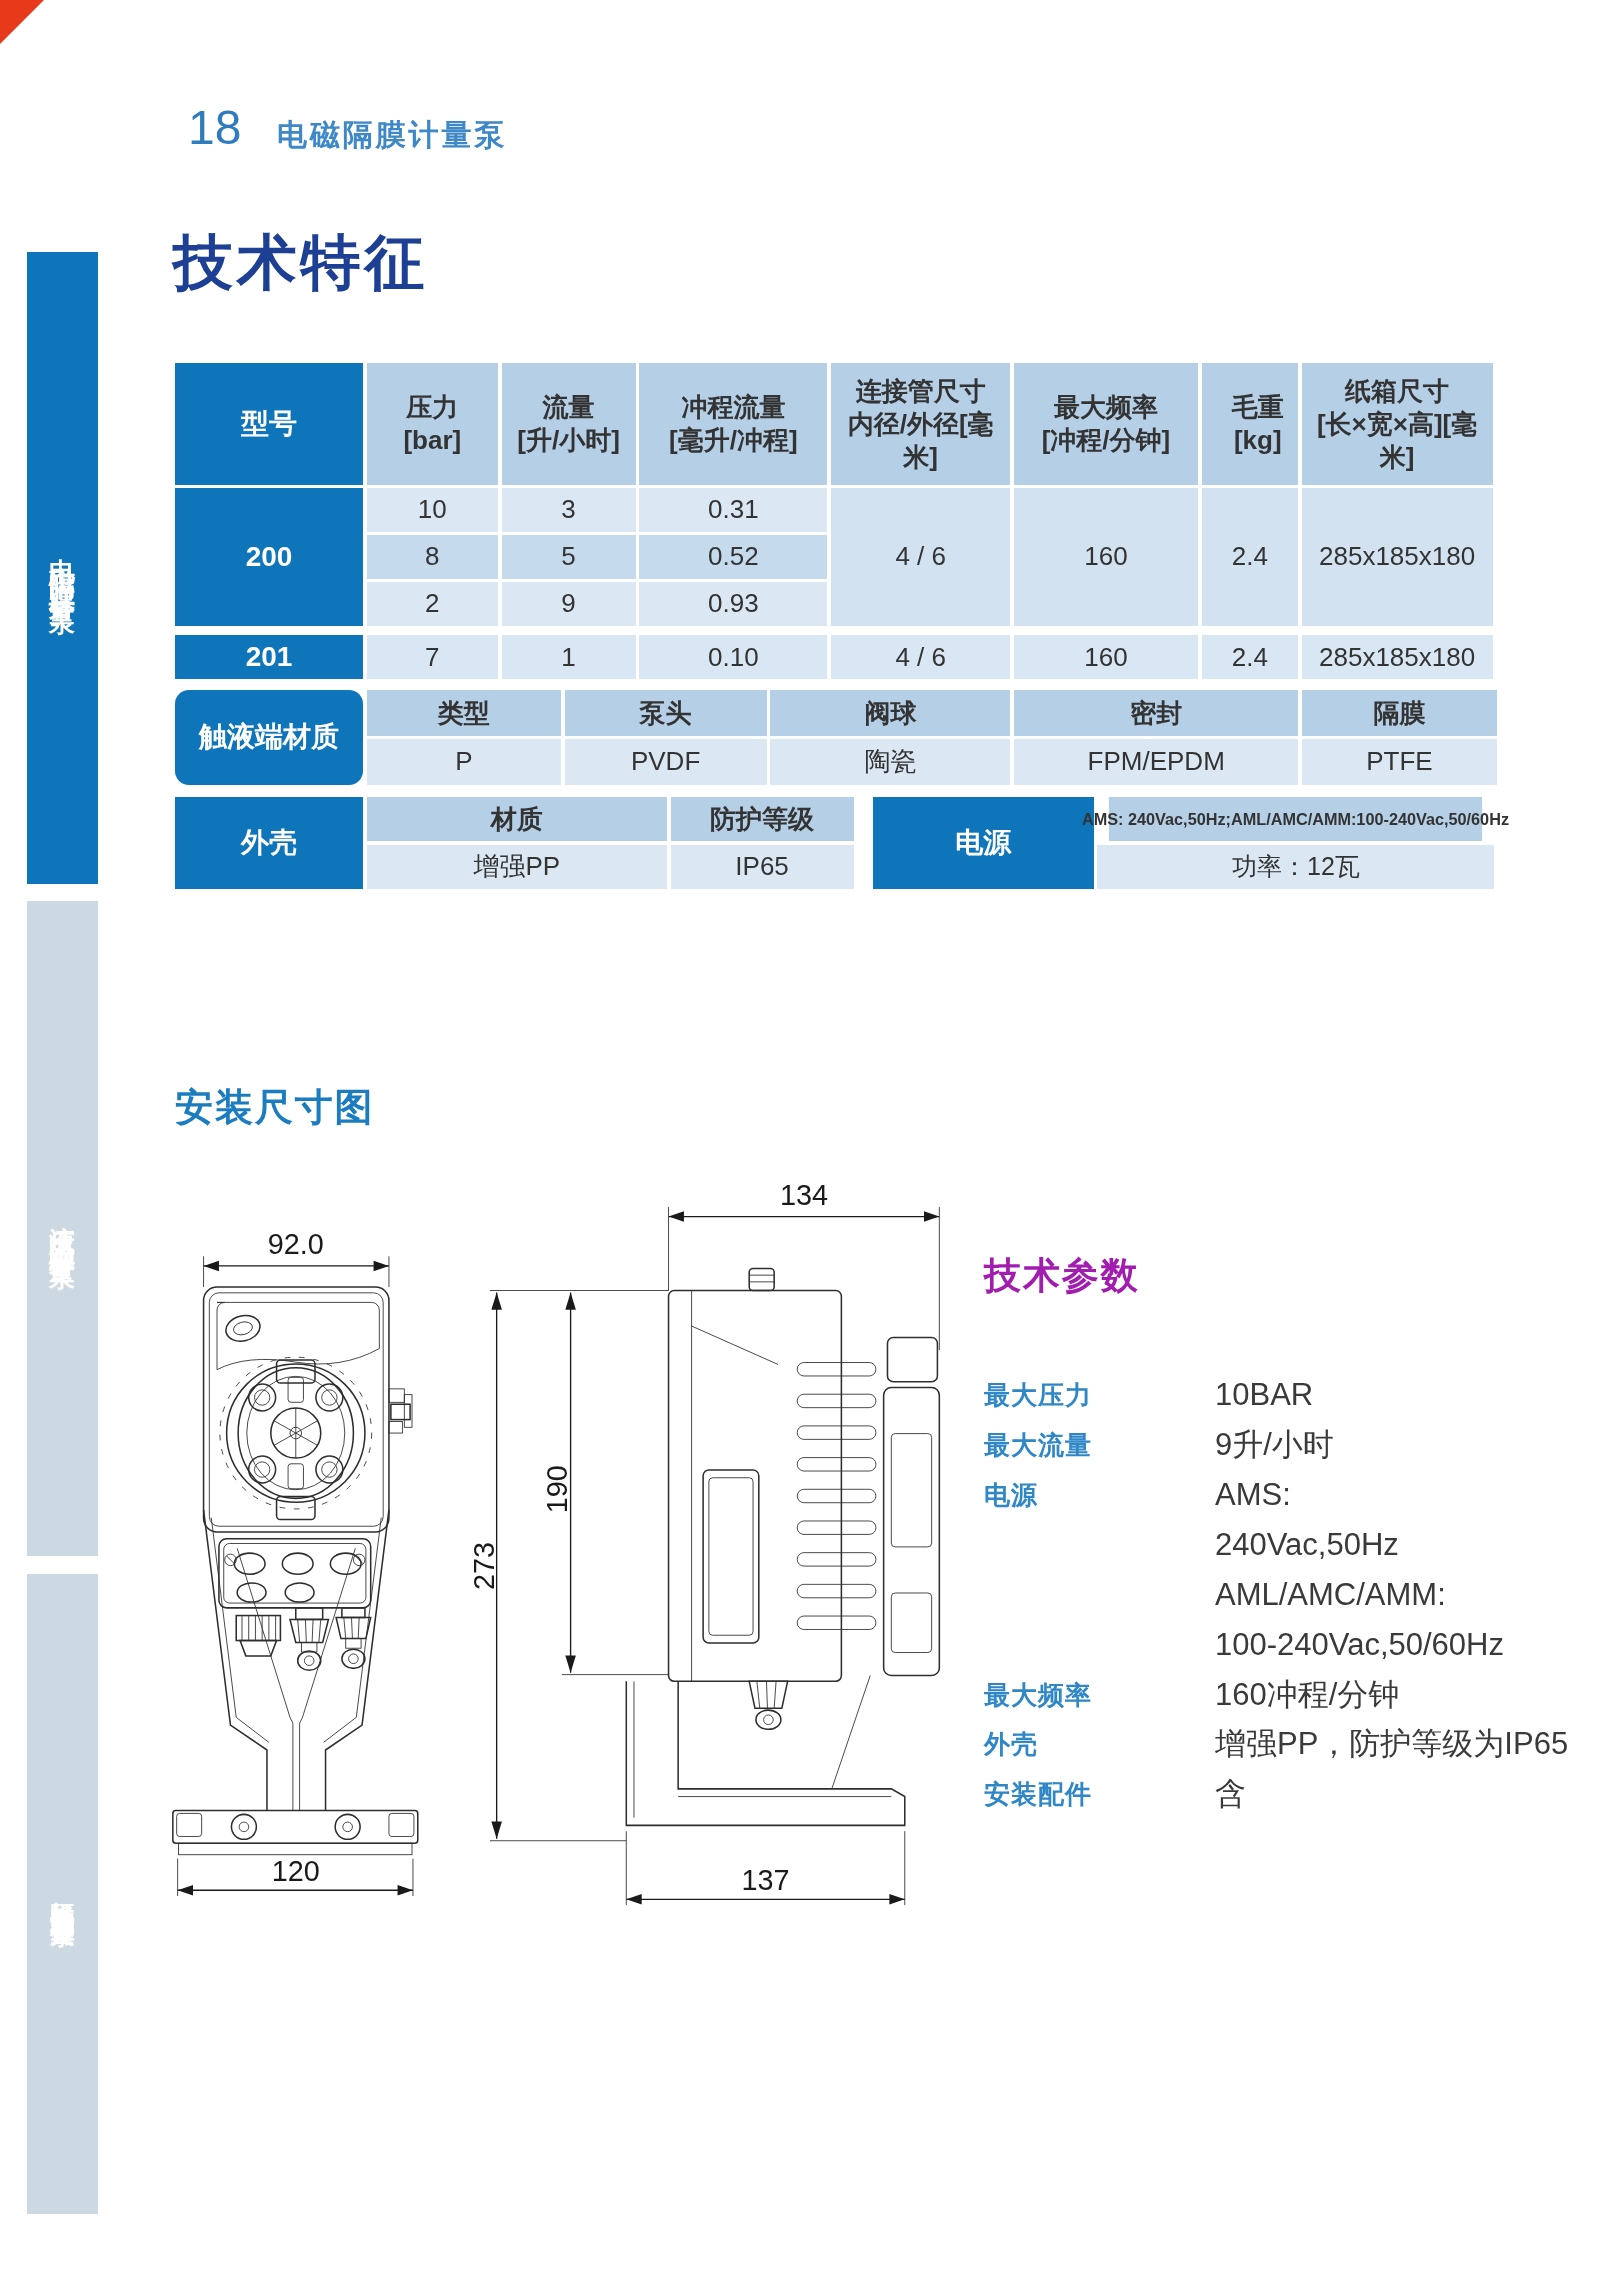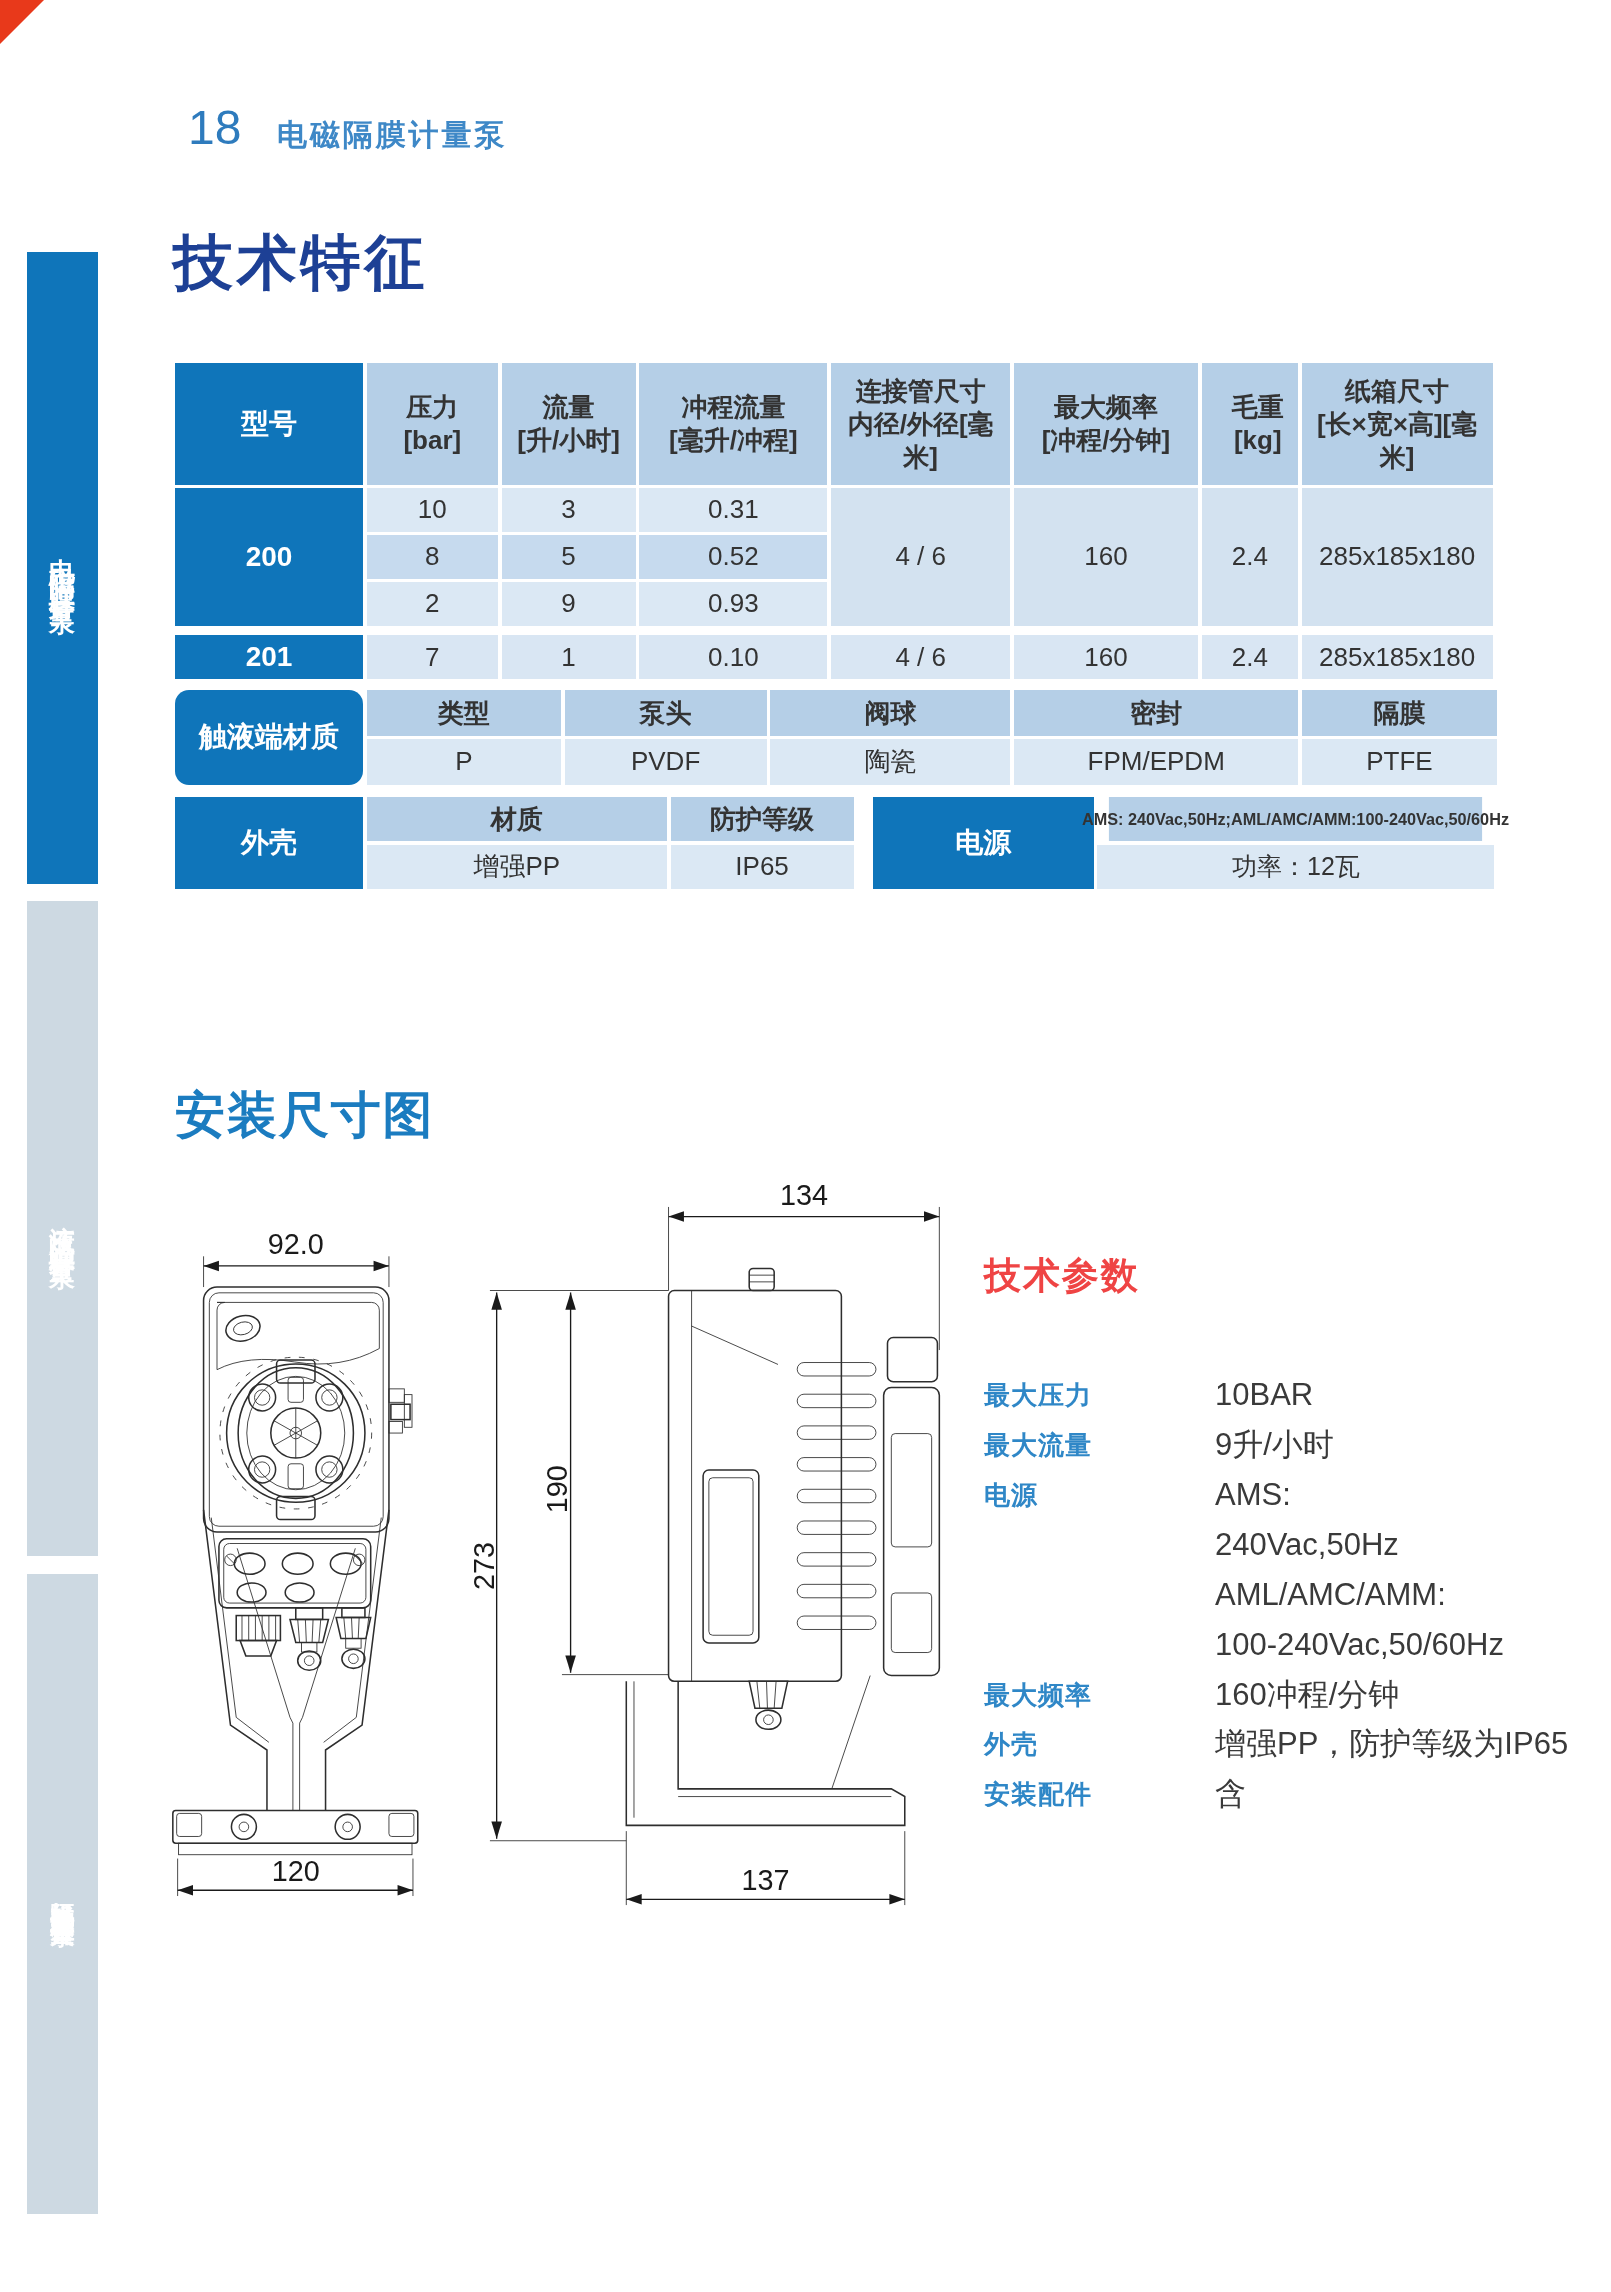--- a/index.html
+++ b/index.html
@@ -26,22 +26,22 @@
   .r-merge{background:#d3e2f0;}
   .r-201{background:#d9e6f3;}
   #spec-table{left:175px;top:363px;grid-template-columns:188px 131px 134px 188px 179px 184px 96px 191px;
               grid-template-rows:122px 44px 44px 44px 3.8px 44px;gap:2.9px 3.8px;}
   #mat-table{left:175px;top:690px;grid-template-columns:188px 194px 202px 240px 284px 195px;
              grid-template-rows:46px 46px;gap:2.9px 3.8px;}
   #house-table{left:175px;top:797px;grid-template-columns:188px 300px 183px 11.5px 221px 397px;
                grid-template-rows:44px 44px;gap:3.8px 3.8px;}
   .power-ams{font-size:17.3px;transform:scaleX(0.94);white-space:nowrap;}
   
-  #install-heading{left:175px;top:1082px;font-size:50px;font-weight:800;color:#1b7cc0;letter-spacing:1.9px;}
-  #params-heading{left:984px;top:1251px;font-size:37px;font-weight:800;color:#ef4444;letter-spacing:1.9px;}
+  #install-heading{left:175px;top:1082px;font-size:38px;font-weight:800;color:#1b7cc0;letter-spacing:1.9px;}
+  #params-heading{left:984px;top:1251px;font-size:37px;font-weight:800;color:#a21caf;letter-spacing:1.9px;}
   .p-row{left:984px;width:615px;height:42px;display:flex;align-items:center;}
   .p-label{width:231px;font-size:26px;font-weight:700;color:#2f87c7;letter-spacing:1px;}
   .p-value{font-size:31px;color:#3a3a3a;}
   
   svg{overflow:visible;}
   .ln{stroke:#2e2e2e;stroke-width:1.6;fill:none;}
   .ln2{stroke:#2e2e2e;stroke-width:0.9;fill:none;}
   .dim{stroke:#1a1a1a;stroke-width:1.4;fill:none;}
   .arr{fill:#1a1a1a;stroke:none;}
   .dim-text{font-family:"Liberation Sans",sans-serif;font-size:30px;fill:#1a1a1a;}

